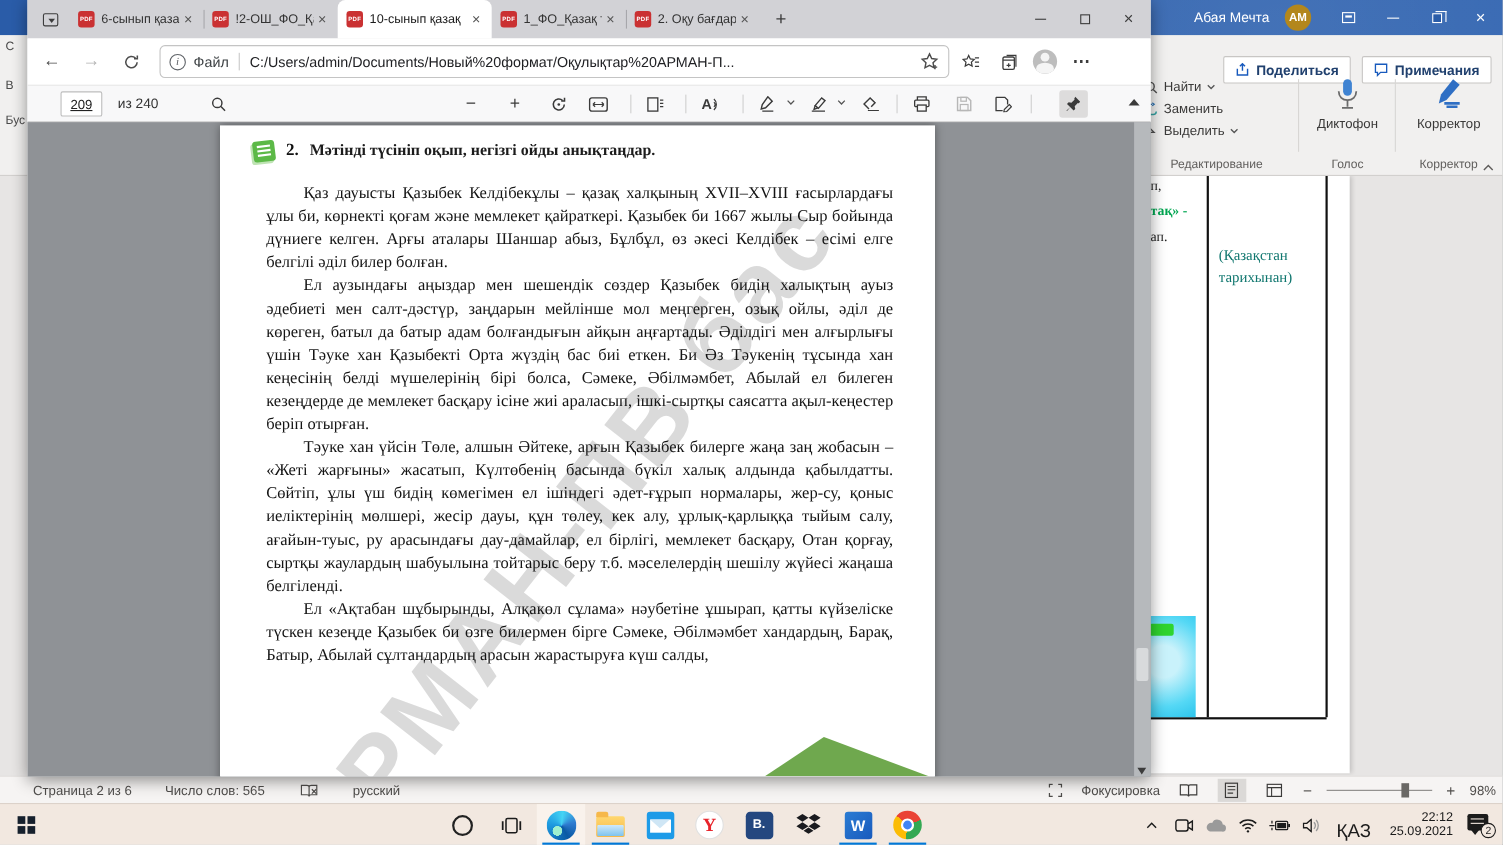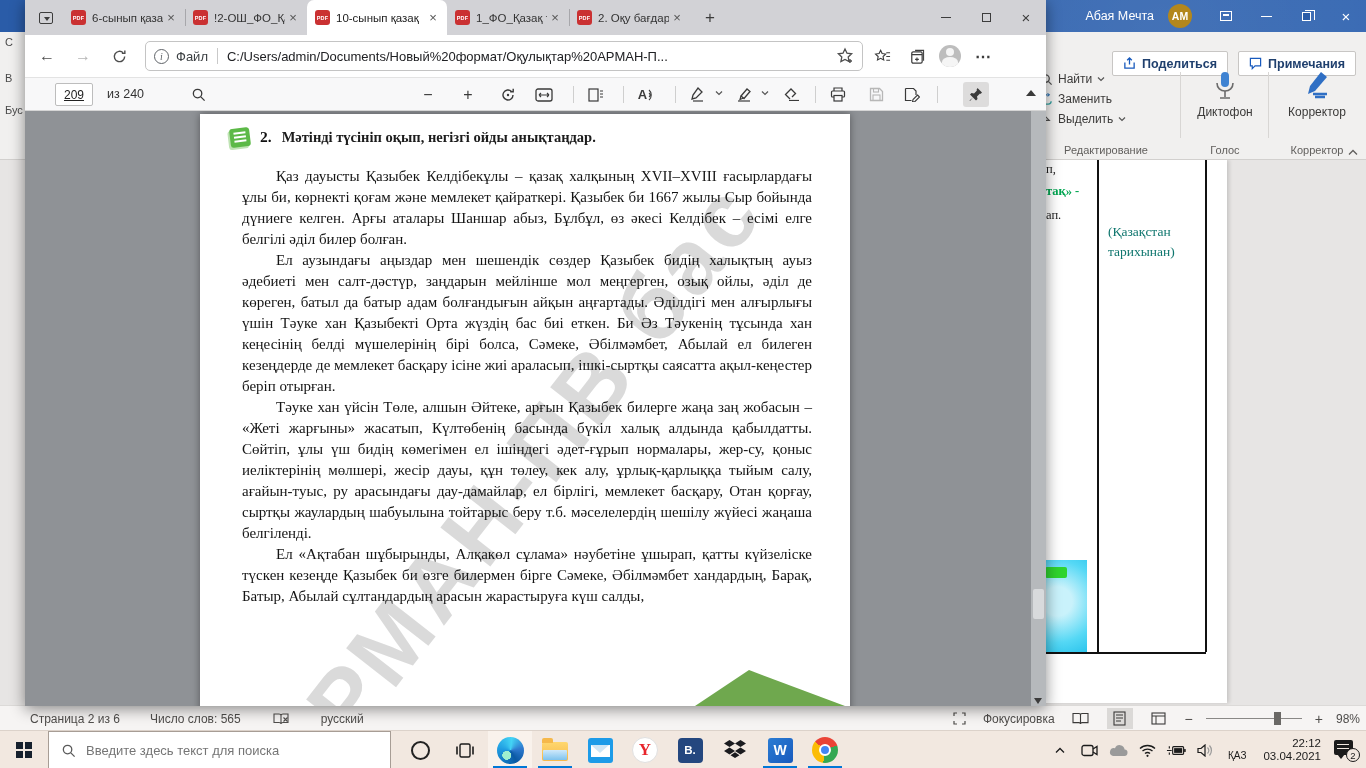--- a/index.html
+++ b/index.html
@@ -159,21 +159,21 @@
   .ic-vk { width:25px; height:25px; background:#24477f; border-radius:4px; color:#fff; font-weight:bold; font-size:11.5px;
     display:flex; align-items:center; justify-content:center; }
   .ic-word { width:25px; height:25px; border-radius:3px; background:linear-gradient(135deg,#2b7cd3,#185abd); color:#fff;
     font-weight:bold; font-size:14px; display:flex; align-items:center; justify-content:center; }
   .ic-chrome { width:26px; height:26px; border-radius:50%; position:relative;
     background:conic-gradient(from -50deg, #ea4335 0 33%, #34a853 0 66%, #fbbc05 0 100%); }
   .ic-chrome::after { content:""; position:absolute; inset:7px; border-radius:50%; background:#4285f4; border:2px solid #fff; }
 
   .tray { position:absolute; right:0; top:0; height:38px; display:flex; align-items:center; gap:9px; padding-right:6px; color:#1b1b1b; }
   .tray-ic { display:flex; align-items:center; justify-content:center; width:20px; height:22px; }
-  .tray-lang { font-size:10px; padding:0 4px;margin-top:11px; }
+  .tray-lang { font-size:17px; padding:0 4px;margin-top:11px; }
   .tray-clock { text-align:right; font-size:11.5px; line-height:13px; padding:0 4px; }
   .notif { position:relative; width:26px; height:24px; }
   .notif-bubble { position:absolute; left:0; top:2px; width:19px; height:15px; background:#1b1b1b; border-radius:2px; }
   .notif-bubble::before { content:""; position:absolute; left:2.5px; top:3.5px; width:12px; height:1.8px; background:#f2e8e0; box-shadow:0 4px 0 #f2e8e0; }
   .notif-bubble::after { content:""; position:absolute; left:3px; bottom:-4px; border-left:4px solid transparent; border-right:4px solid transparent; border-top:5px solid #1b1b1b; }
   .notif-badge { position:absolute; right:0; bottom:0; width:14px; height:14px; border:1.4px solid #1b1b1b; border-radius:50%;
     background:#f2e8e0; font-size:9.5px; display:flex; align-items:center; justify-content:center; }
 
   svg { display:block; }
 </style>
@@ -559,27 +559,20 @@
 
 <div class="taskbar">
   <div class="tb-start">
     <span class="win-logo">
         <span></span>
         <span></span>
         <span></span>
         <span></span>
       </span>
   </div>
-  <div class="tb-search">
-    <svg width="15" height="15" viewBox="0 0 16 16">
-        <circle cx="7" cy="7" r="4.5" fill="none" stroke="#5a5a5a" stroke-width="1.4"></circle>
-        <path d="M10.5 10.5l4 4" stroke="#5a5a5a" stroke-width="1.4"></path>
-      </svg>
-    <input placeholder="Введите здесь текст для поиска" style="">
-  </div>
 
   <span class="tb-btn" style="left:398px;">
       <span class="ic-cortana"></span>
     </span>
   <span class="tb-btn" style="left:443px;">
     <svg width="20" height="17" viewBox="0 0 20 17">
         <rect x="5" y="2" width="10" height="13" rx="1.5" fill="none" stroke="#1b1b1b" stroke-width="1.4"></rect>
         <path d="M2 4.5v8M18 4.5v8" stroke="#1b1b1b" stroke-width="1.6"></path>
       </svg>
   </span>
@@ -643,20 +636,20 @@
     </span>
     <span class="tray-ic">
       <svg width="16" height="13" viewBox="0 0 16 13">
           <path d="M1 4.5h3l4-3.5v11l-4-3.5H1z" fill="none" stroke="#1b1b1b" stroke-width="1.2"></path>
           <path d="M10.5 3.5a4.5 4.5 0 0 1 0 6M12.5 1.5a7.5 7.5 0 0 1 0 10" fill="none" stroke="#9a9a9a" stroke-width="1.2"></path>
         </svg>
     </span>
     <span class="tray-lang">ҚАЗ</span>
     <span class="tray-clock">
       <div>22:12</div>
-      <div>03.04.2021</div>
+      <div>25.09.2021</div>
     </span>
     <span class="notif">
       <span class="notif-bubble"></span>
       <span class="notif-badge">2</span>
     </span>
   </div>
 </div>
 
 </body></html>

